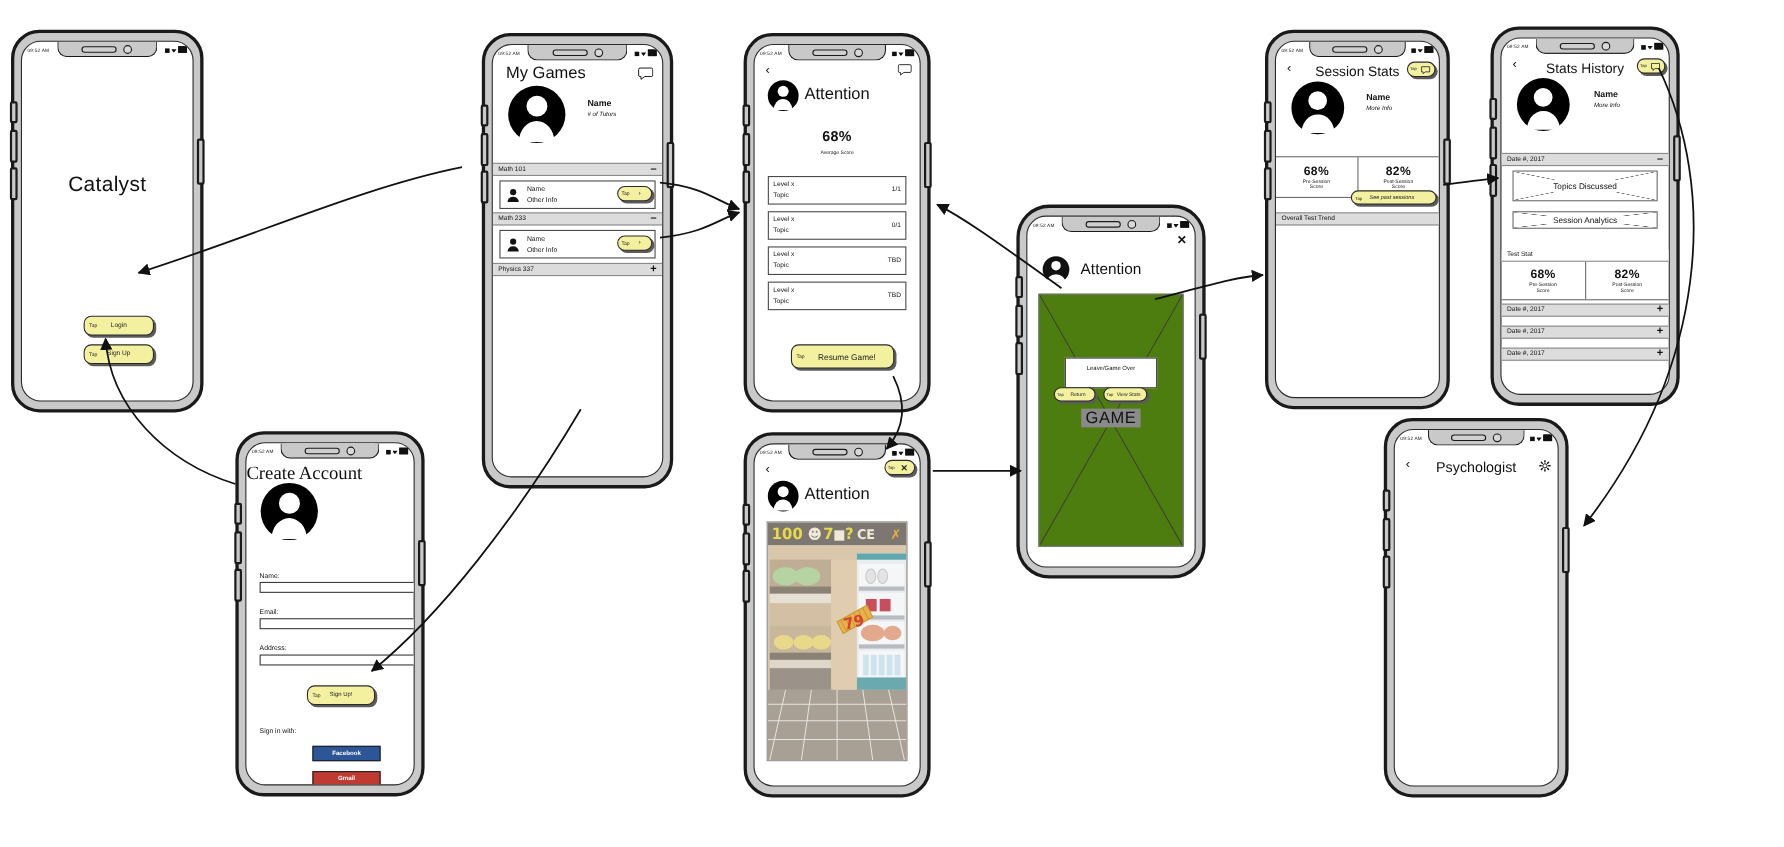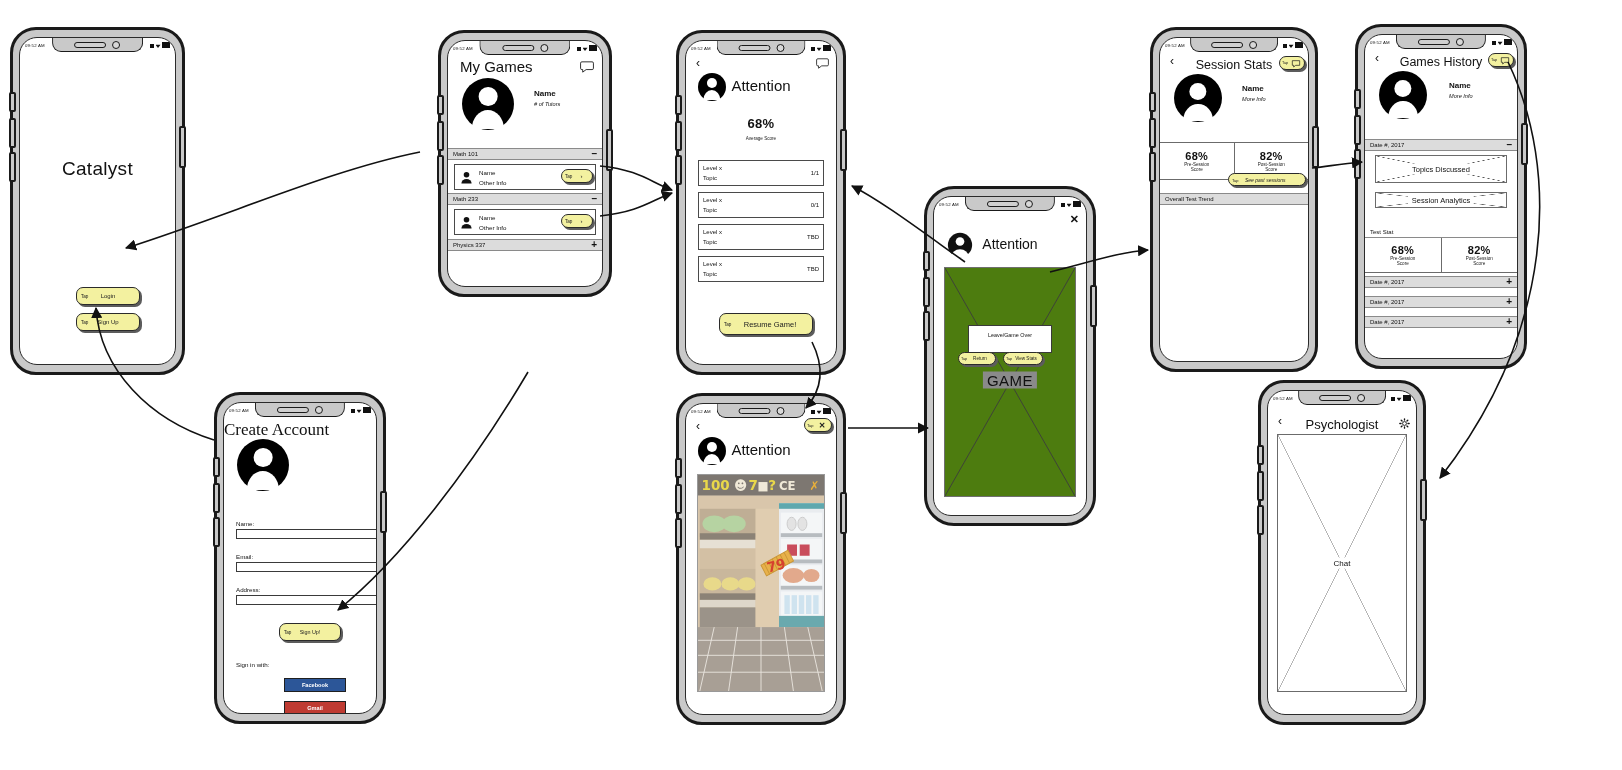--- a/index.html
+++ b/index.html
@@ -146,21 +146,21 @@
       <div class="fieldlabel" style="position:absolute;left:12px;top:258px;">Sign in with:</div>
       <div class="socbtn" style="position:absolute;left:60px;top:275px;width:62px;height:14px;background:#2c5698;">
         <span>Facebook</span>
       </div>
       <div class="socbtn" style="position:absolute;left:60px;top:298px;width:62px;height:14px;background:#bf3b32;">
         <span>Gmail</span>
       </div>
     </div>
   </div>
 
-  <div class="phone" style="left:438px;top:30px;width:174px;height:267px;">
+  <div class="phone" style="left:438px;top:30px;width:174px;height:414px;">
     <div class="btn-side bl1"></div>
       <div class="btn-side bl2"></div>
     <div class="btn-side bl3"></div>
       <div class="btn-side br1"></div>
     <div class="screen">
       <div class="notch">
           <span class="speaker"></span>
           <span class="cam"></span>
         </div>
       <div class="sbar">
@@ -489,21 +489,21 @@
         </div>
       <div class="sbar">
         <span class="t">09:52 AM</span>
         <span class="r">
             <i class="sig"></i>
             <i class="wifi"></i>
             <i class="batt"></i>
           </span>
       </div>
       <div class="back" style="position:absolute;left:4px;top:17px;">‹</div>
-      <div style="position:absolute;left:0;right:0;top:20px;text-align:center;font-size:12.5px;">Games History</div>
+      <div style="position:absolute;left:0;right:0;top:20px;text-align:center;font-size:12.5px;">Stats History</div>
       <div class="tapbtn" style="right:3px;top:18px;width:26px;height:14px;">
         <span class="tap" style="left:2px;font-size:3.8px">Tap</span>
         <svg viewBox="0 0 14 12" style="position:absolute;right:3px;top:3px;width:10px;height:8px;">
           <path d="M1.5 1 h11 v7 h-6 l-3 2.5 v-2.5 h-2 z" fill="none" stroke="#111" stroke-width="1"></path>
         </svg>
       </div>
 
       <div class="avatar" style="position:absolute;left:14px;top:36px;width:48px;height:48px;"></div>
       <div style="position:absolute;left:84px;top:46px;font-size:8px;font-weight:bold;">Name</div>
       <div style="position:absolute;left:84px;top:58px;font-size:5.6px;font-style:italic;">More Info</div>
@@ -572,23 +572,20 @@
       </div>
       <div class="back" style="position:absolute;left:4px;top:24px;">‹</div>
       <div style="position:absolute;left:0;right:0;top:26px;text-align:center;font-size:13px;">Psychologist</div>
       <svg class="gear-ico" viewBox="0 0 20 20" style="right:6px;top:27px;width:11px;height:11px;">
         <path d="M10 6.5 a3.5 3.5 0 1 0 0 7 a3.5 3.5 0 0 0 0 -7 z" fill="none" stroke="#111" stroke-width="1.6"></path>
         <g stroke="#111" stroke-width="2.4" stroke-linecap="round">
           <path d="M10 1.5 v2.2 M10 16.3 v2.2 M1.5 10 h2.2 M16.3 10 h2.2
                    M4 4 l1.6 1.6 M14.4 14.4 l1.6 1.6 M16 4 l-1.6 1.6 M5.6 14.4 l-1.6 1.6"></path>
         </g>
       </svg>
-      <div class="xbox" style="position:absolute;left:9px;right:9px;top:43px;bottom:22px;">
-        <span class="xlabel">Chat</span>
-      </div>
     </div>
   </div>
 
   <svg class="arrows" viewBox="0 0 1622 770">
     <defs>
       <marker id="ah" viewBox="0 0 10 10" refX="9" refY="5" markerWidth="7" markerHeight="7" orient="auto-start-reverse">
         <path d="M0 0 L10 5 L0 10 z" fill="#111"></path>
       </marker>
     </defs>
     <g fill="none" stroke="#111" stroke-width="1.6" marker-end="url(#ah)">

